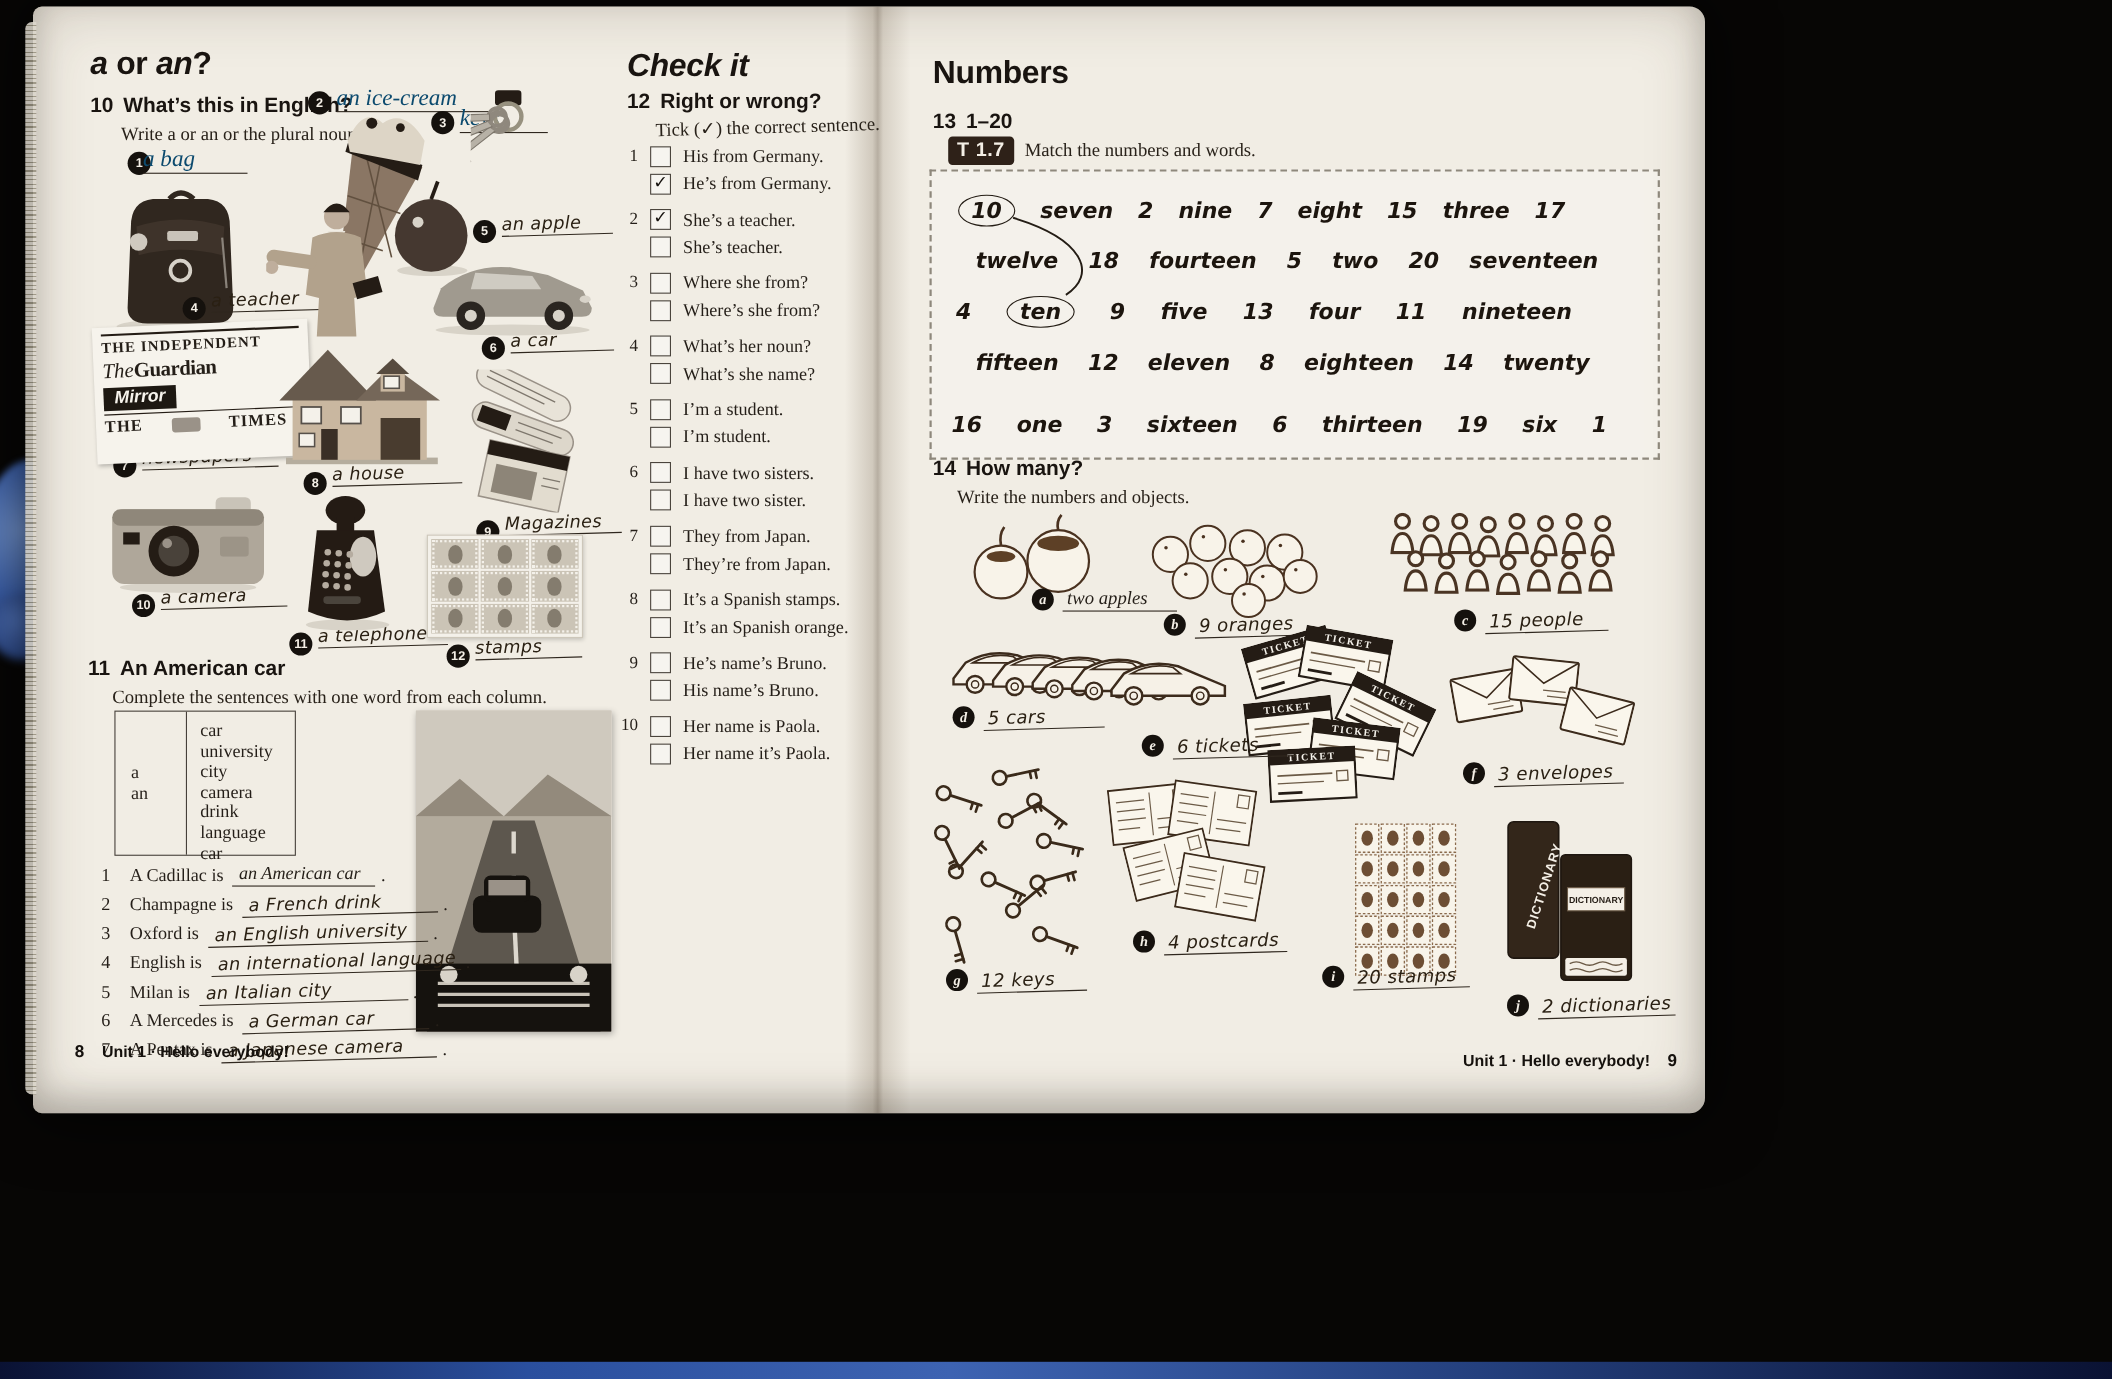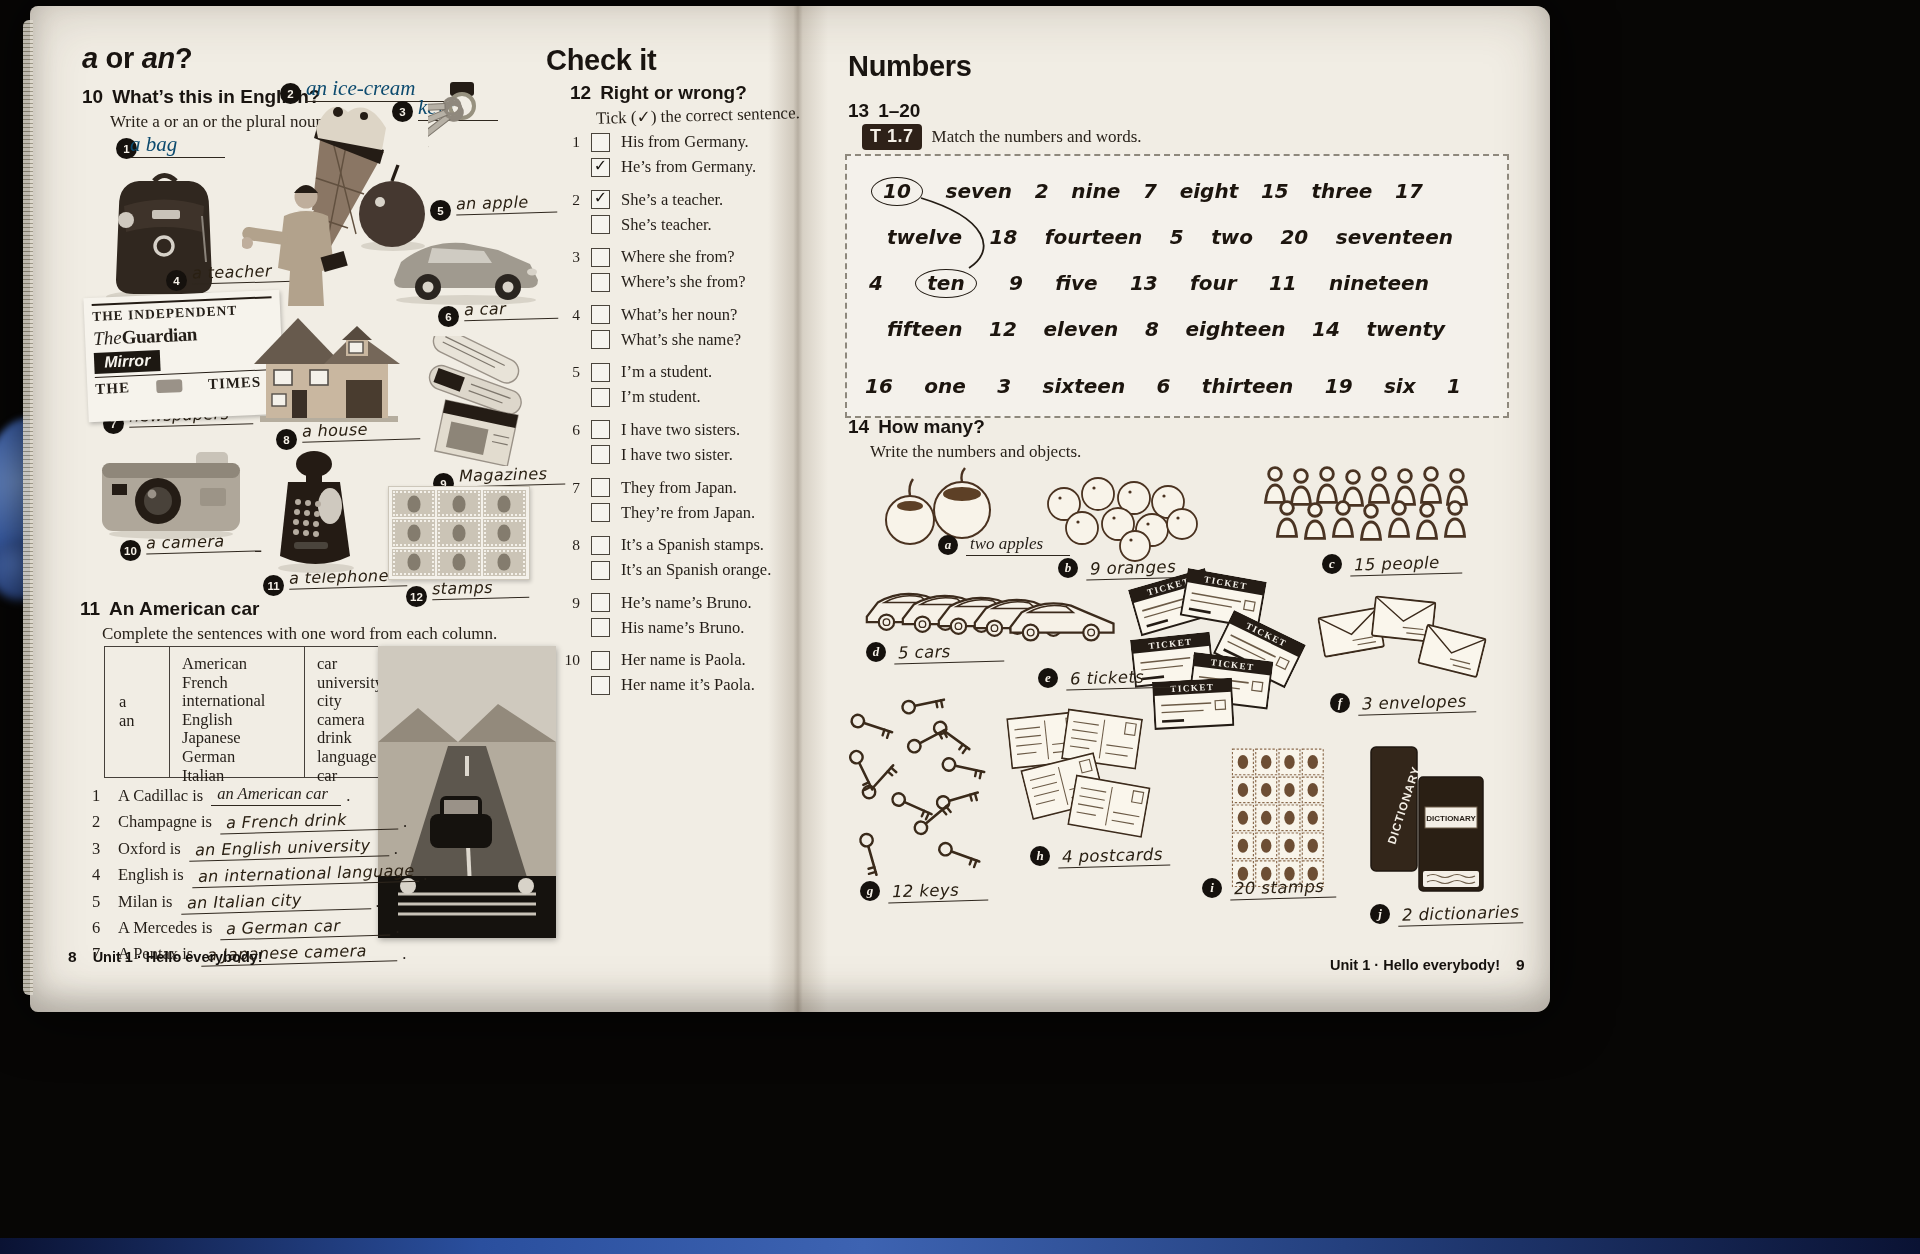--- a/index.html
+++ b/index.html
@@ -374,29 +374,20 @@
       <span>11</span>
       <span>An American car</span>
     </div>
     <div class="abs instr" style="left:72px;top:618px;">Complete the sentences with one word from each column.</div>
 
     <div class="tbl" style="left:74px;top:640px;height:130px;">
       <div class="tcol tcol1">
         <span>a</span>
         <span>an</span>
       </div>
-      <div class="tcol tcol2">
-        <span>American</span>
-        <span>French</span>
-        <span>international</span>
-        <span>English</span>
-        <span>Japanese</span>
-        <span>German</span>
-        <span>Italian</span>
-      </div>
       <div class="tcol tcol3">
         <span>car</span>
         <span>university</span>
         <span>city</span>
         <span>camera</span>
         <span>drink</span>
         <span>language</span>
         <span>car</span>
       </div>
     </div>
@@ -467,21 +458,21 @@
         <span class="sans-line hand" style="min-width:186px;">a Japanese camera</span>
         <span class="sdot">.</span>
       </div>
     </div>
 
     <div class="footer" style="left:38px;top:942px;">
       <span class="pg">8</span>
       <span>Unit 1  ·  Hello everybody!</span>
     </div>
 
-    <div class="abs h1" style="left:516px;top:38px;">Check it</div>
+    <div class="abs h1" style="left:540px;top:38px;font-style:italic;">Check it</div>
     <div class="abs exhead" style="left:540px;top:76px;">
       <span>12</span>
       <span>Right or wrong?</span>
     </div>
     <div class="abs instr" style="left:566px;top:99px;transform:rotate(-1.6deg);">Tick (✓) the correct sentence.</div>
 
     <div class="pairs" style="left:528px;top:126px;">
 
       <div class="pair">
         <div class="prow">

